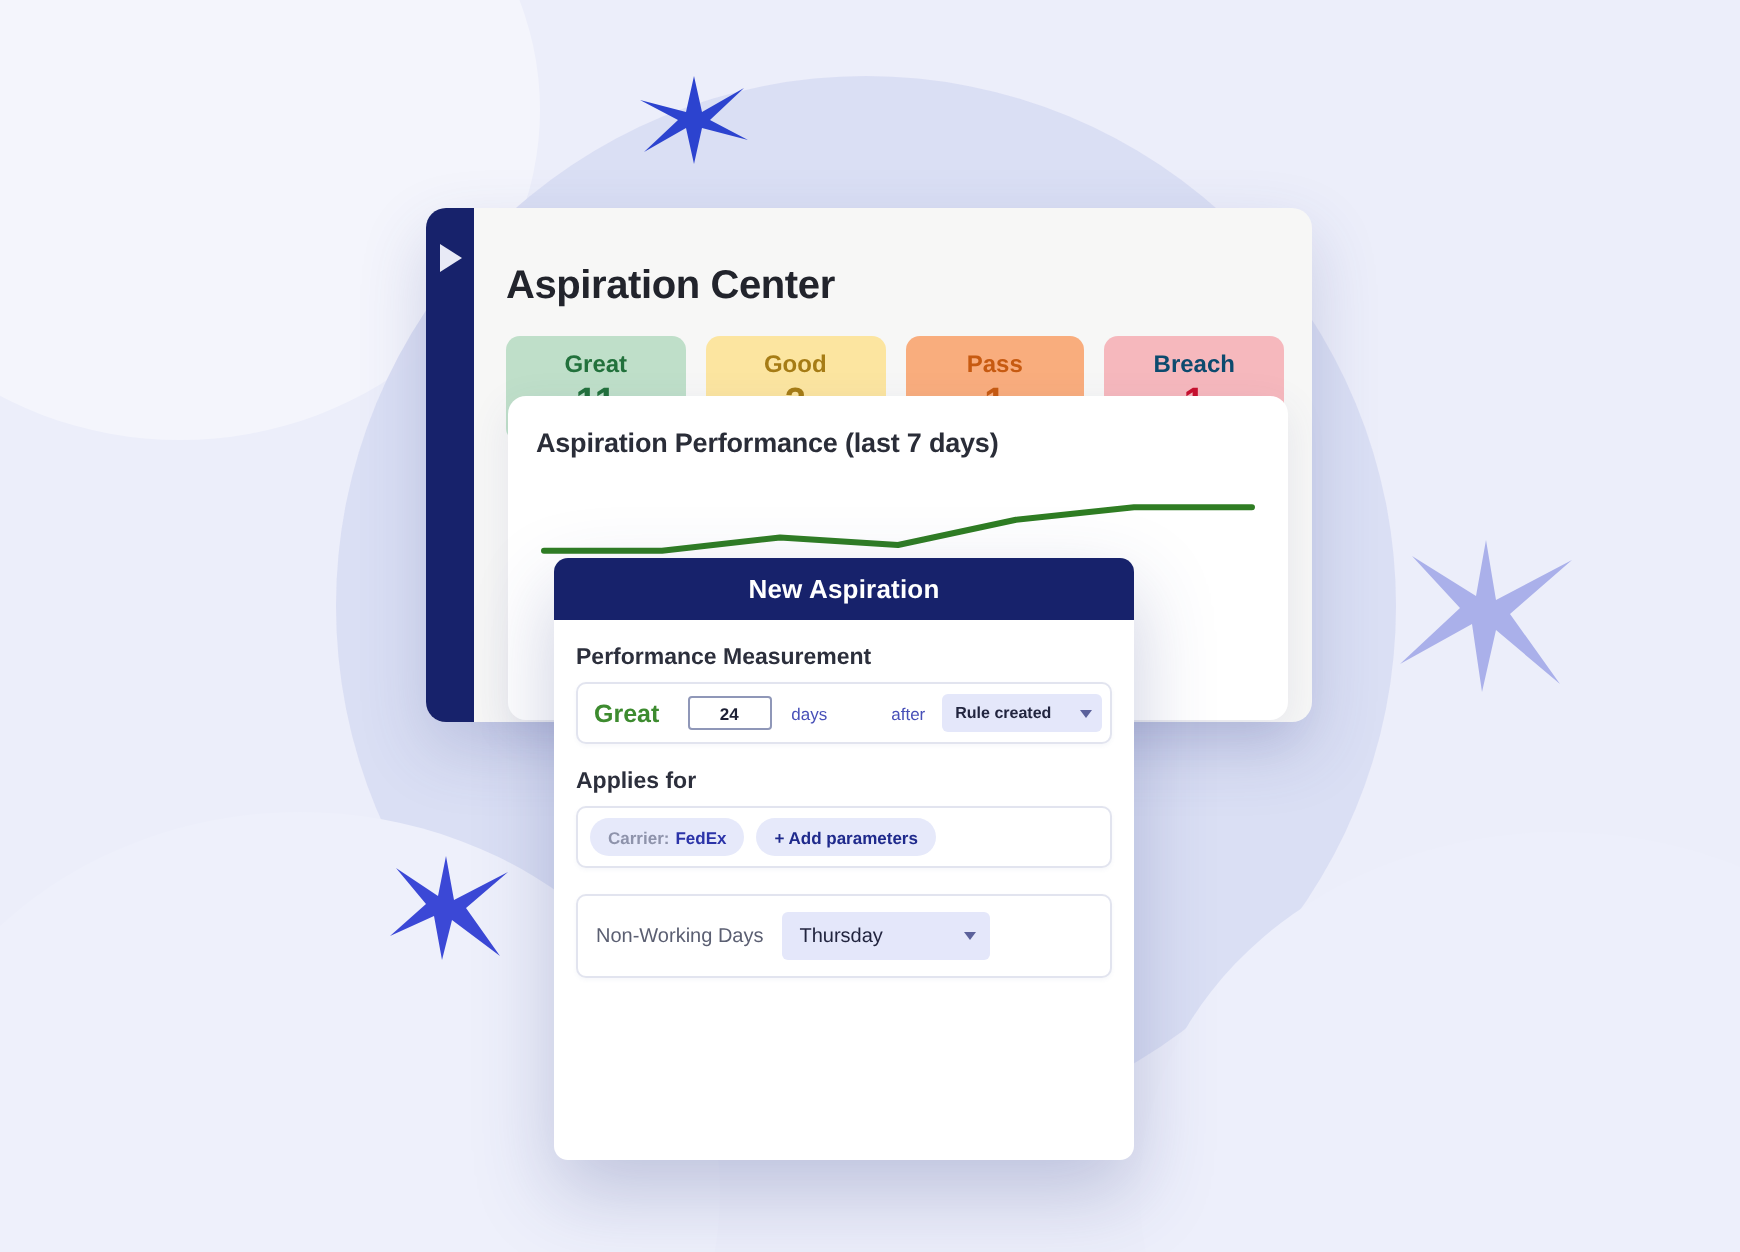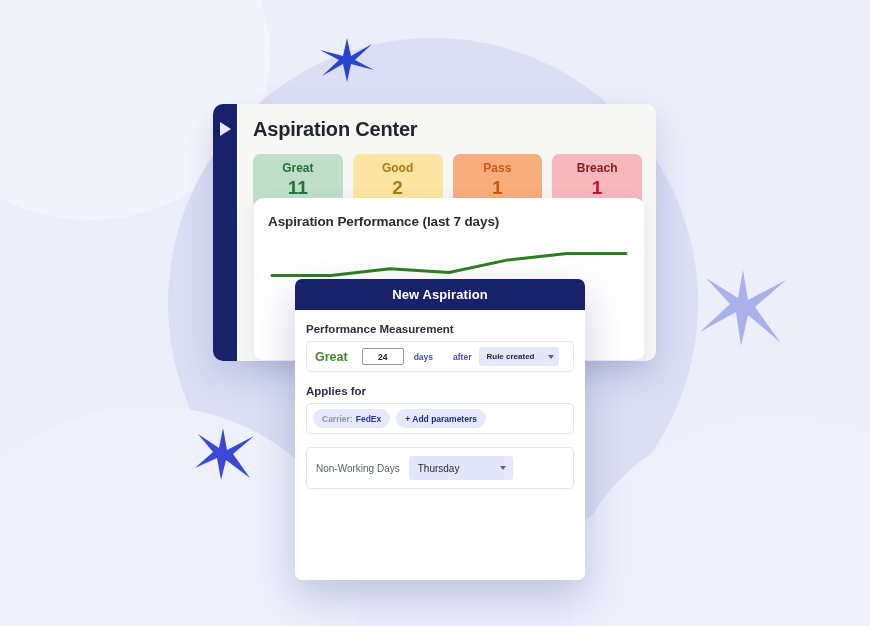--- a/index.html
+++ b/index.html
@@ -62,21 +62,21 @@
     border-bottom:7px solid transparent;
     border-left:11px solid #e8eaf6;
     margin-top:4px;
     cursor:pointer;
   }
   #dash-body { flex:1; padding:11px 14px 0 16px; position:relative; }
 
   #dash-title {
     font-size:20px; font-weight:bold;
     color:#22242c; letter-spacing:-.2px;
-    margin:3px 0 13px 0;
+    margin:17px 0 13px 0;
   }
 
   #stat-row { display:flex; gap:10px; }
   .stat-card {
     flex:1; height:53px; border-radius:7px;
     display:flex; flex-direction:column;
     align-items:center; justify-content:center;
     cursor:pointer;
   }
   .stat-label { font-size:12px; font-weight:bold; line-height:1.1; }
@@ -95,21 +95,21 @@
   }
   #chart-title {
     font-size:13.5px; font-weight:bold;
     color:#2a2d38; letter-spacing:-.1px;
   }
   #chart-svg { display:block; margin-top:6px; }
 
   
   #modal {
     position:absolute;
-    left:295px; top:279px;
+    left:277px; top:279px;
     width:290px; height:301px;
     background:#fff;
     border-radius:7px;
     box-shadow:0 16px 40px rgba(55,65,135,.26);
     overflow:hidden;
   }
   #modal-header {
     height:31px; background:#17226b;
     display:flex; align-items:center; justify-content:center;
   }
@@ -146,23 +146,23 @@
   #perf-days-input {
     width:42px; height:17px;
     border:1px solid #8f97b8;
     border-radius:2px;
     background:#fff;
     font-family:"Liberation Sans", sans-serif;
     font-size:8.5px; font-weight:bold;
     color:#1d2035; text-align:center;
     outline:none;
   }
-  .mini-word { font-size:8.5px; font-weight:bold; color:#4850b8; }
+  .mini-word { font-size:8.5px; font-weight:normal; color:#4850b8; }
   #perf-days-word { margin-left:10px; }
-  #perf-after-word { margin-left:20px; }
+  #perf-after-word { margin-left:32px; }
   #perf-event-select {
     margin-left:8px;
     height:19px; min-width:80px;
     background:#e4e7fa;
     border:none; border-radius:3px;
     display:flex; align-items:center; justify-content:space-between;
     padding:0 5px 0 7px;
     cursor:pointer;
   }
   #perf-event-text { font-size:8px; font-weight:bold; color:#22253f; }
@@ -234,21 +234,21 @@
       </div>
       <div class="stat-card" style="background:#fce5a0;">
         <span class="stat-label" style="color:#a67c15;">Good</span>
         <span class="stat-value" style="color:#a67c15;">2</span>
       </div>
       <div class="stat-card" style="background:#f9ad7d;">
         <span class="stat-label" style="color:#c75a11;">Pass</span>
         <span class="stat-value" style="color:#c75a11;">1</span>
       </div>
       <div class="stat-card" style="background:#f6b8bd;">
-        <span class="stat-label" style="color:#7f1d1d;">Breach</span>
+        <span class="stat-label" style="color:#0c4a6e;">Breach</span>
         <span class="stat-value" style="color:#c8102e;">1</span>
       </div>
     </div>
   </div>
 </div>
 
 <div id="chart-panel">
   <div id="chart-title">Aspiration Performance (last 7 days)</div>
   <svg id="chart-svg" width="362" height="60" viewBox="0 0 362 60" preserveAspectRatio="none">
     <polyline id="chart-line" fill="none" stroke="#2f7d23" stroke-width="3" stroke-linejoin="round" stroke-linecap="round" points="4.0,40.4 63.0,40.4 122.0,33.7 181.0,37.5 240.0,24.9 299.0,18.6 358.0,18.6"></polyline>

